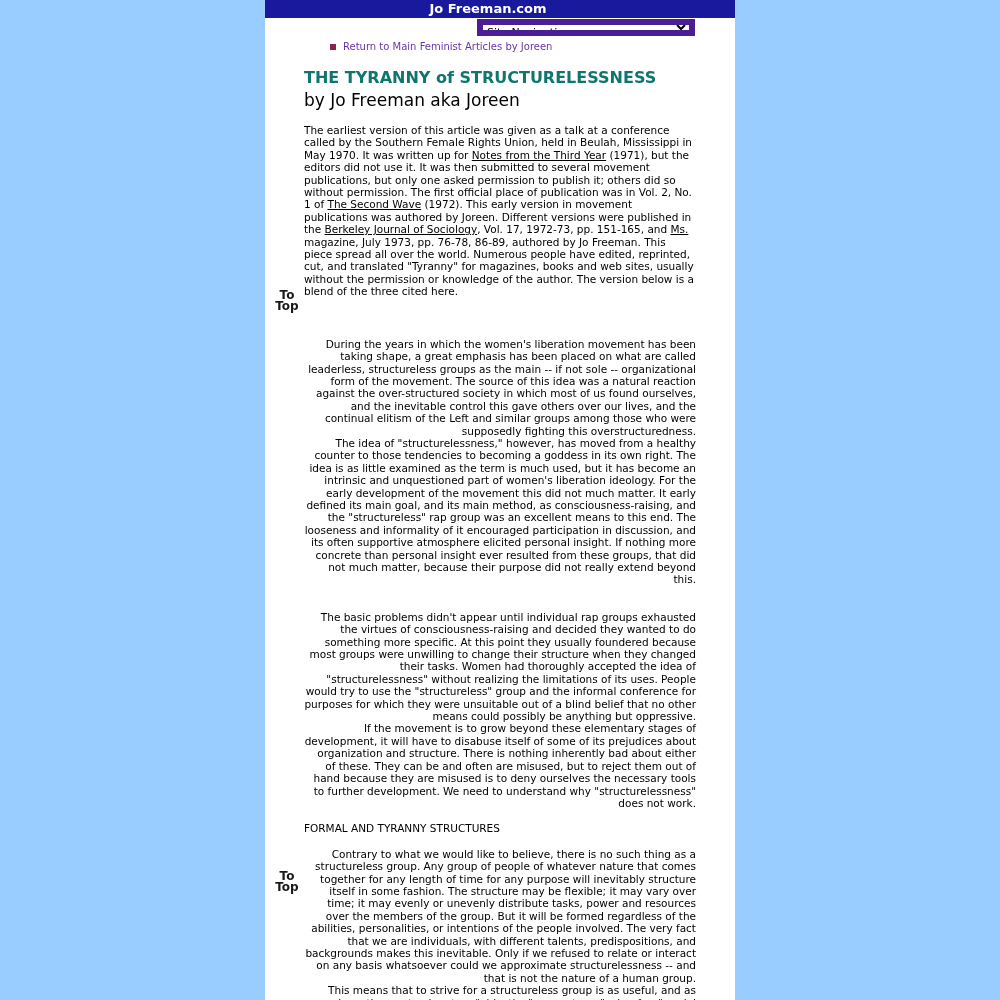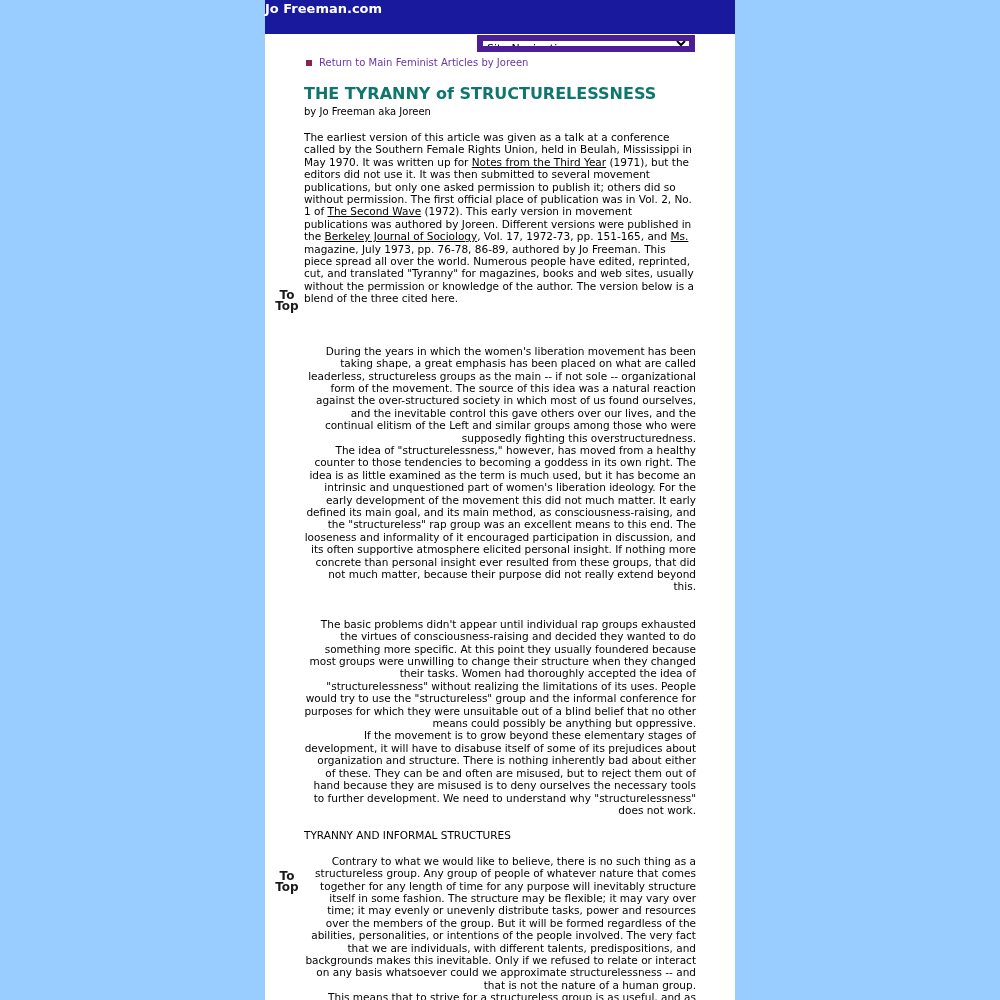--- a/index.html
+++ b/index.html
@@ -9,40 +9,40 @@
     font-family: "DejaVu Sans", "Liberation Sans", sans-serif;
     color: #000;
   }
   .panel {
     position: relative;
     width: 470px; min-height: 1000px;
     margin: 0 auto;
     background: #FFFFFF;
   }
   .masthead {
-    height: 34px; line-height: 18px;
+    height: 18px; line-height: 18px;
     background: #19199E;
     color: #FFFFFF;
     font-weight: bold; font-size: 13px;
-    text-align: left;
+    text-align: center;
     padding-right: 24px;
     box-sizing: border-box;
   }
   .nav-row { margin-top: 1px; height: 17px; }
   .nav-row select {
     margin-left: 212px;
     width: 218px; height: 17px;
     font-size: 11px;
     font-family: "DejaVu Sans", sans-serif;
     background: #FFFFFF;
     border: 6px solid #4c1d95;
   }
   .link-row {
     margin-top: 5px;
-    padding-left: 41px;
+    padding-left: 65px;
     display: flex; align-items: center;
   }
   .bullet {
     display: inline-block;
     width: 6px; height: 6px;
     background: #8C2253;
     margin-right: 7px;
   }
   .return-link {
     font-size: 10px;
@@ -50,21 +50,21 @@
     text-decoration: none;
     cursor: pointer;
   }
   .main { padding: 0 39px; }
   h1.article-title {
     font-size: 16px;
     color: #0f766e;
     margin: 16px 0 0 0;
     font-weight: bold;
   }
-  .byline { font-size: 10px; margin-top: 3px; }
+  .byline { font-size: 17px; margin-top: 3px; }
   p.body-p, p.intro-p {
     font-size: 10.5px;
     line-height: 12.4px;
     margin: 0;
   }
   p.intro-p { margin-top: 14px; }
   .indent { text-indent: 12px; text-align: right; }
   .u { text-decoration: underline; }
   .section-heading {
     font-size: 10.5px;
@@ -111,19 +111,19 @@
     <h1 class="article-title">THE TYRANNY of STRUCTURELESSNESS</h1>
     <div class="byline">by Jo Freeman aka Joreen</div>
     <p class="intro-p" id="intro"><span>The earliest version of this article was given as a talk at a conference called by the Southern Female Rights Union, held in Beulah, Mississippi in May 1970. It was written up for </span><span class="u">Notes from the Third Year</span><span> (1971), but the editors did not use it. It was then submitted to several movement publications, but only one asked permission to publish it; others did so without permission. The first official place of publication was in Vol. 2, No. 1 of </span><span class="u">The Second Wave</span><span> (1972). This early version in movement publications was authored by Joreen. Different versions were published in the </span><span class="u">Berkeley Journal of Sociology</span><span>, Vol. 17, 1972-73, pp. 151-165, and </span><span class="u">Ms.</span><span> magazine, July 1973, pp. 76-78, 86-89, authored by Jo Freeman. This piece spread all over the world. Numerous people have edited, reprinted, cut, and translated "Tyranny" for magazines, books and web sites, usually without the permission or knowledge of the author. The version below is a blend of the three cited here.</span></p>
     <div id="sections">
         <div style="height: 40px;"></div>
         <p class="body-p indent">During the years in which the women's liberation movement has been taking shape, a great emphasis has been placed on what are called leaderless, structureless groups as the main -- if not sole -- organizational form of the movement. The source of this idea was a natural reaction against the over-structured society in which most of us found ourselves, and the inevitable control this gave others over our lives, and the continual elitism of the Left and similar groups among those who were supposedly fighting this overstructuredness.</p>
         <p class="body-p indent">The idea of "structurelessness," however, has moved from a healthy counter to those tendencies to becoming a goddess in its own right. The idea is as little examined as the term is much used, but it has become an intrinsic and unquestioned part of women's liberation ideology. For the early development of the movement this did not much matter. It early defined its main goal, and its main method, as consciousness-raising, and the "structureless" rap group was an excellent means to this end. The looseness and informality of it encouraged participation in discussion, and its often supportive atmosphere elicited personal insight. If nothing more concrete than personal insight ever resulted from these groups, that did not much matter, because their purpose did not really extend beyond this.</p>
         <div style="height: 25px;"></div>
         <p class="body-p indent">The basic problems didn't appear until individual rap groups exhausted the virtues of consciousness-raising and decided they wanted to do something more specific. At this point they usually foundered because most groups were unwilling to change their structure when they changed their tasks. Women had thoroughly accepted the idea of "structurelessness" without realizing the limitations of its uses. People would try to use the "structureless" group and the informal conference for purposes for which they were unsuitable out of a blind belief that no other means could possibly be anything but oppressive.</p>
         <p class="body-p indent">If the movement is to grow beyond these elementary stages of development, it will have to disabuse itself of some of its prejudices about organization and structure. There is nothing inherently bad about either of these. They can be and often are misused, but to reject them out of hand because they are misused is to deny ourselves the necessary tools to further development. We need to understand why "structurelessness" does not work.</p>
-        <div class="section-heading">TYRANNY AND INFORMAL STRUCTURES</div>
+        <div class="section-heading">FORMAL AND TYRANNY STRUCTURES</div>
         <p class="body-p indent">Contrary to what we would like to believe, there is no such thing as a structureless group. Any group of people of whatever nature that comes together for any length of time for any purpose will inevitably structure itself in some fashion. The structure may be flexible; it may vary over time; it may evenly or unevenly distribute tasks, power and resources over the members of the group. But it will be formed regardless of the abilities, personalities, or intentions of the people involved. The very fact that we are individuals, with different talents, predispositions, and backgrounds makes this inevitable. Only if we refused to relate or interact on any basis whatsoever could we approximate structurelessness -- and that is not the nature of a human group.</p>
         <p class="body-p indent">This means that to strive for a structureless group is as useful, and as deceptive, as to aim at an "objective" news story, "value-free" social science, or a "free" economy. A "laissez faire" group is about as realistic as a "laissez faire" society; the idea becomes a smokescreen for the strong or the lucky to establish unquestioned hegemony over others.</p>
       </div>
   </div>
 
 </div>
 
 </body></html>

